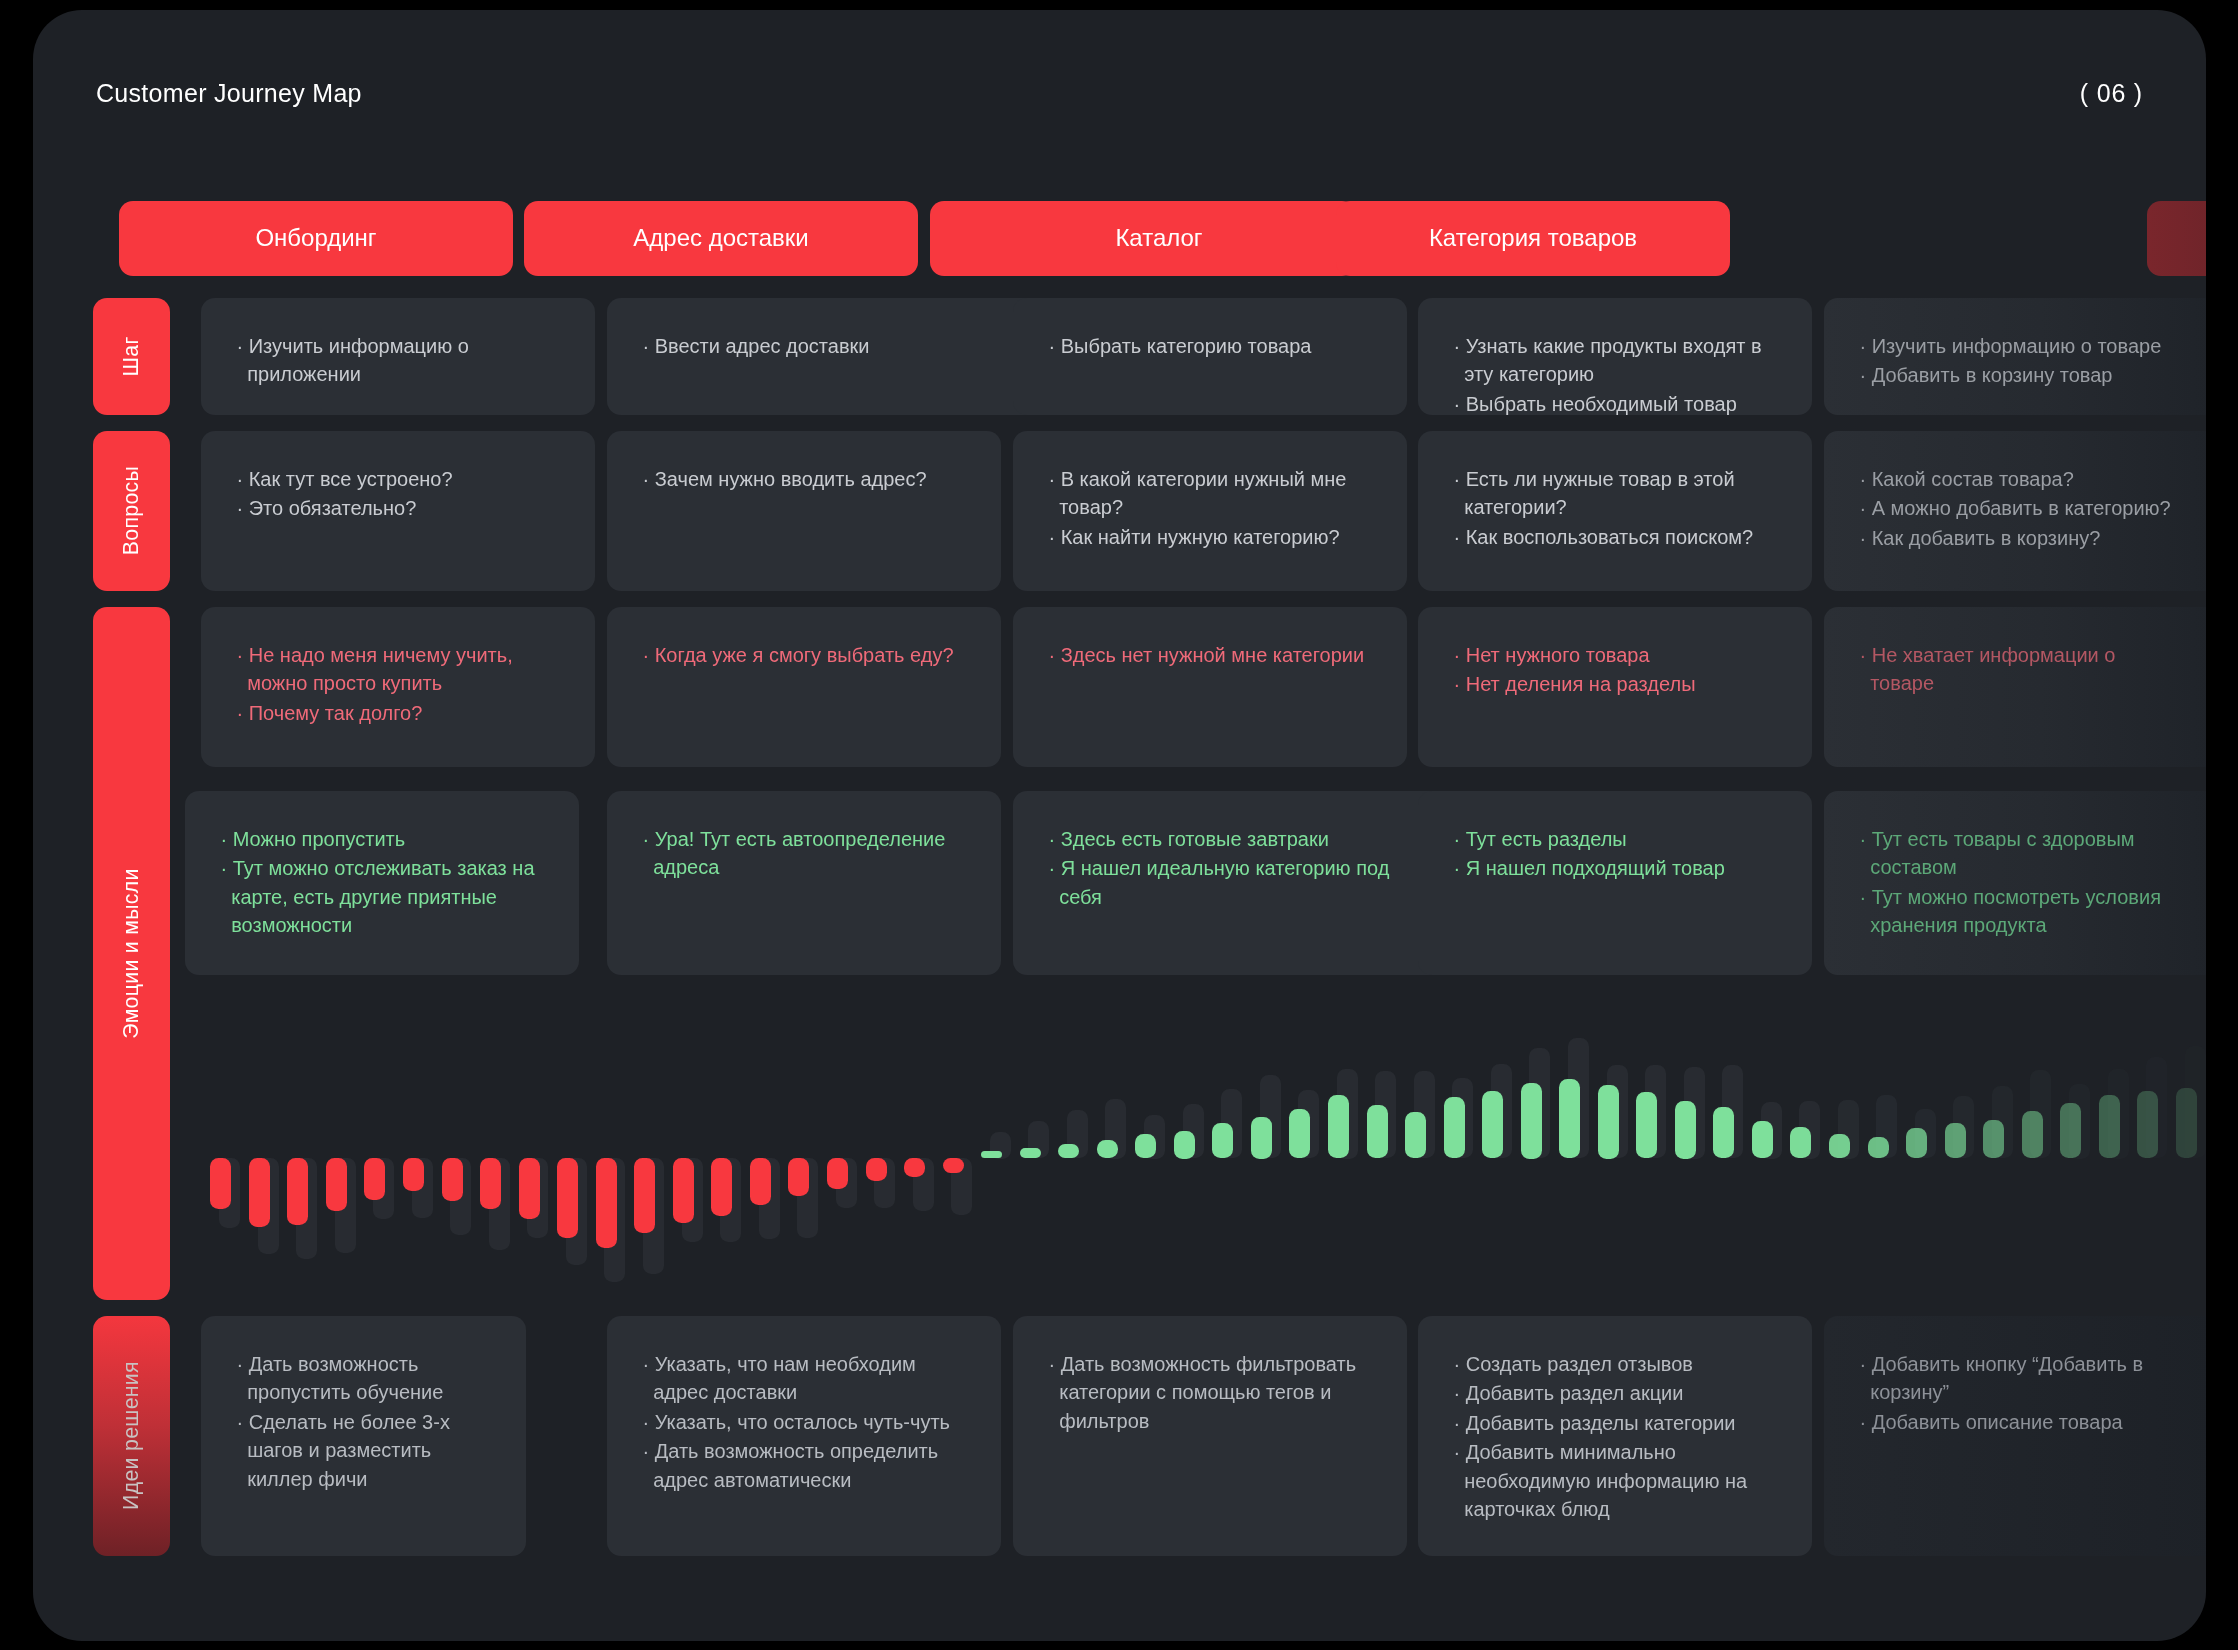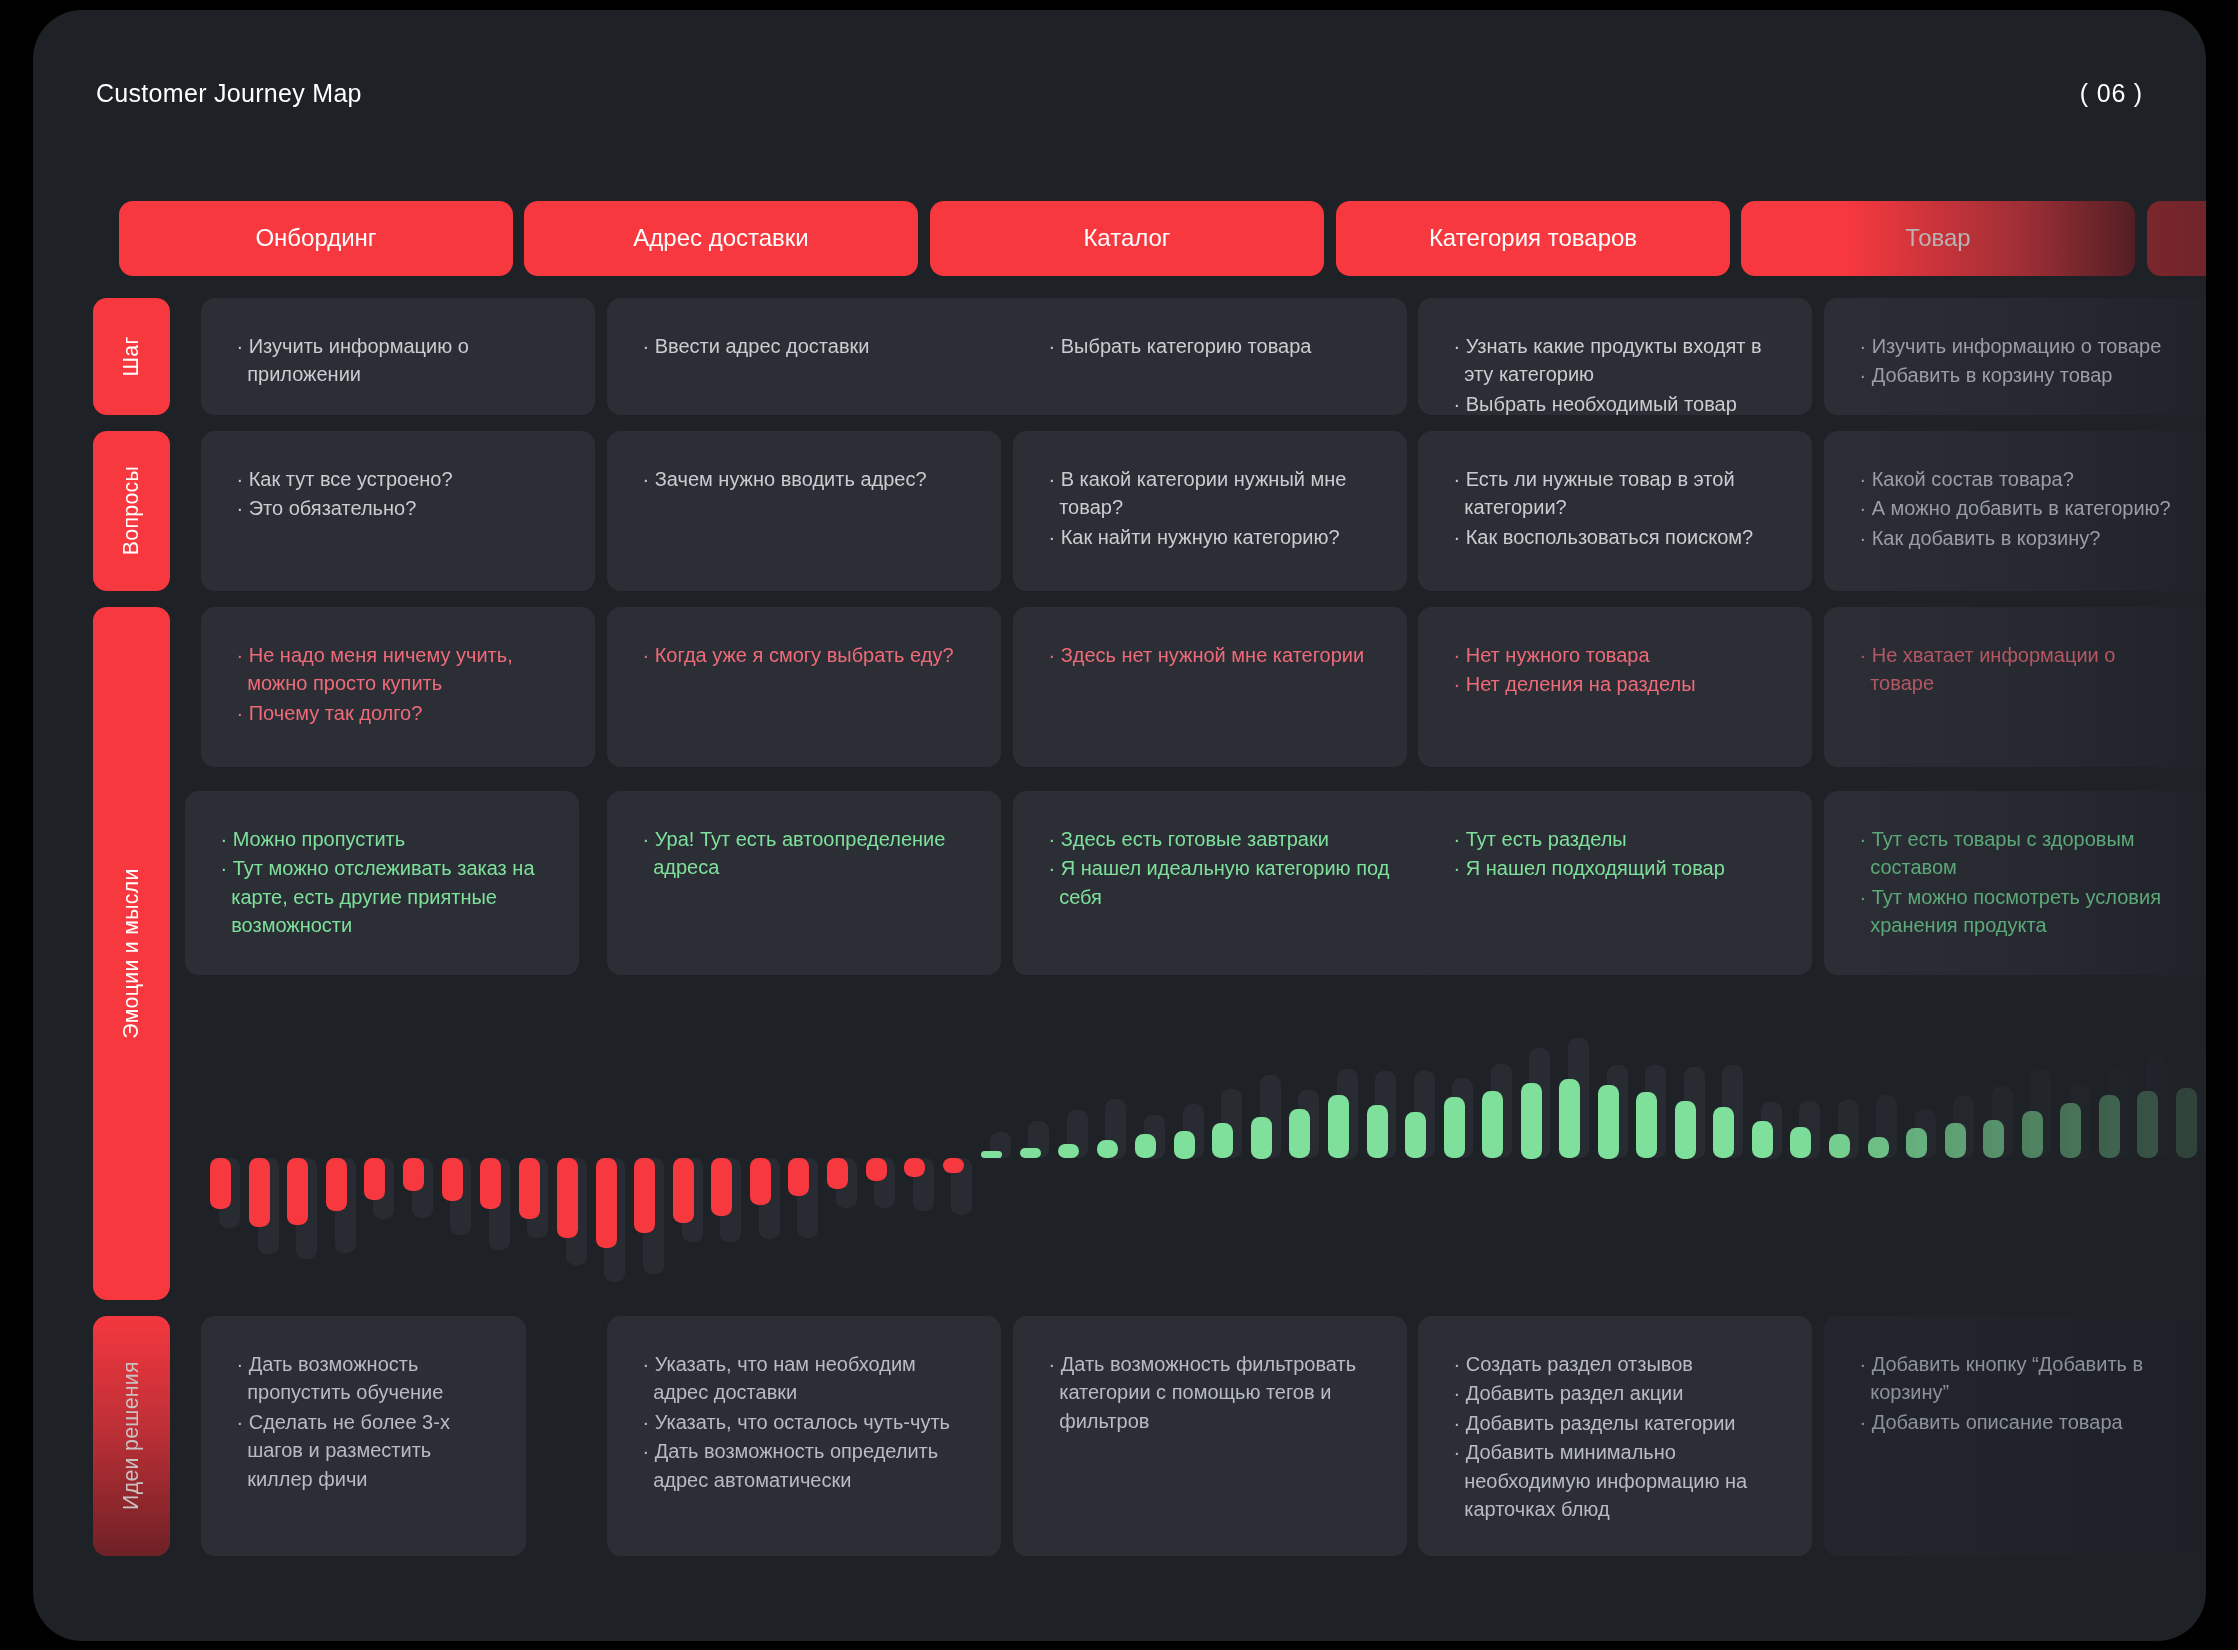--- a/index.html
+++ b/index.html
@@ -58,28 +58,25 @@
     <div class="page-num">( 06 )</div>
 
     <div class="grid">
 
       <div class="hdr" style="left:86px;width:394px;">
         <span>Онбординг</span>
         </div>
       <div class="hdr" style="left:491px;width:394px;">
         <span>Адрес доставки</span>
         </div>
-      <div class="hdr" style="left:897px;width:394px;">
+      <div class="hdr" style="left:897px;width:394px;padding-left:32px;">
         <span>Каталог</span>
         </div>
       <div class="hdr" style="left:1303px;width:394px;">
         <span>Категория товаров</span>
-        </div>
-      <div class="hdr fade" style="left:1708px;width:394px;">
-        <span>Товар</span>
         </div>
       <div class="hdr fade2" style="left:2114px;width:394px;">
         <span></span>
         </div>
 
       <div class="rlab" style="top:288px;height:117px;">
         <span>Шаг</span>
         </div>
       <div class="rlab" style="top:421px;height:160px;">
         <span>Вопросы</span>

